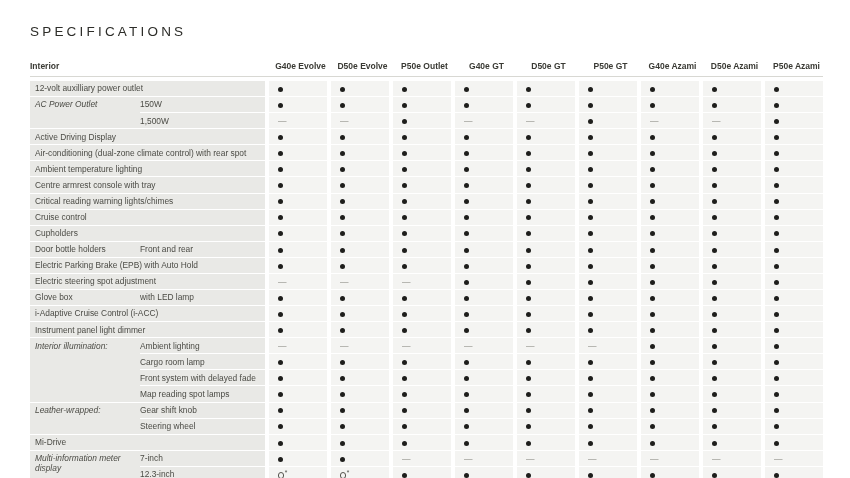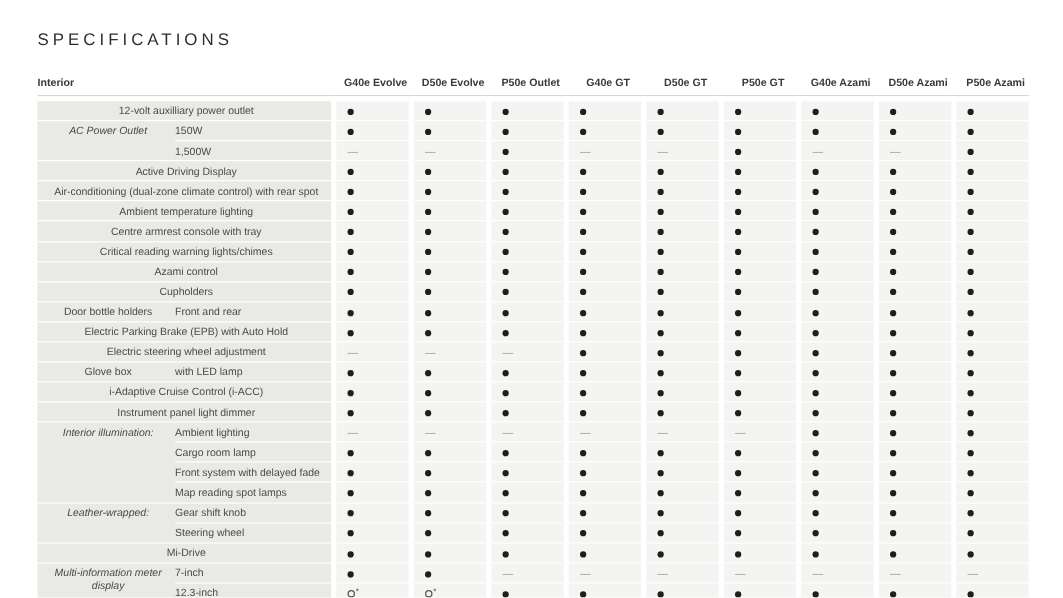--- a/index.html
+++ b/index.html
@@ -49,21 +49,20 @@
     color: var(--text, #4b4b45);
     overflow: hidden;
     padding: 0;
   }
   tbody tr.first-row td { border-top: 4px solid #fff; }
   td.lbl {
     background: var(--label_bg, #e9e9e6);
     padding: 2.4px 2px 0 5px;
     vertical-align: top;
     white-space: nowrap;
-    text-align: center;
   }
   td.lbl[rowspan] { white-space: normal; font-style: italic; }
   td.sub {
     background: var(--label_bg, #e9e9e6);
     padding: 2.4px 0 0 0;
     vertical-align: top;
     white-space: nowrap;
   }
   td.val {
     background: var(--band_bg, #f4f4f2);
@@ -226,21 +225,21 @@
           <td class="val"><span class="dot"></span></td>
           <td class="val"><span class="dot"></span></td>
           <td class="val"><span class="dot"></span></td>
           <td class="val"><span class="dot"></span></td>
           <td class="val"><span class="dot"></span></td>
           <td class="val"><span class="dot"></span></td>
           <td class="val"><span class="dot"></span></td>
           <td class="val"><span class="dot"></span></td>
         </tr>
         <tr>
-          <td class="lbl" colspan="2">Azami control</td>
+          <td class="lbl" colspan="2">Cruise control</td>
           <td class="val"><span class="dot"></span></td>
           <td class="val"><span class="dot"></span></td>
           <td class="val"><span class="dot"></span></td>
           <td class="val"><span class="dot"></span></td>
           <td class="val"><span class="dot"></span></td>
           <td class="val"><span class="dot"></span></td>
           <td class="val"><span class="dot"></span></td>
           <td class="val"><span class="dot"></span></td>
           <td class="val"><span class="dot"></span></td>
         </tr>
@@ -275,21 +274,21 @@
           <td class="val"><span class="dot"></span></td>
           <td class="val"><span class="dot"></span></td>
           <td class="val"><span class="dot"></span></td>
           <td class="val"><span class="dot"></span></td>
           <td class="val"><span class="dot"></span></td>
           <td class="val"><span class="dot"></span></td>
           <td class="val"><span class="dot"></span></td>
           <td class="val"><span class="dot"></span></td>
         </tr>
         <tr>
-          <td class="lbl" colspan="2">Electric steering wheel adjustment</td>
+          <td class="lbl" colspan="2">Electric steering spot adjustment</td>
           <td class="val"><span class="dash">—</span></td>
           <td class="val"><span class="dash">—</span></td>
           <td class="val"><span class="dash">—</span></td>
           <td class="val"><span class="dot"></span></td>
           <td class="val"><span class="dot"></span></td>
           <td class="val"><span class="dot"></span></td>
           <td class="val"><span class="dot"></span></td>
           <td class="val"><span class="dot"></span></td>
           <td class="val"><span class="dot"></span></td>
         </tr>

